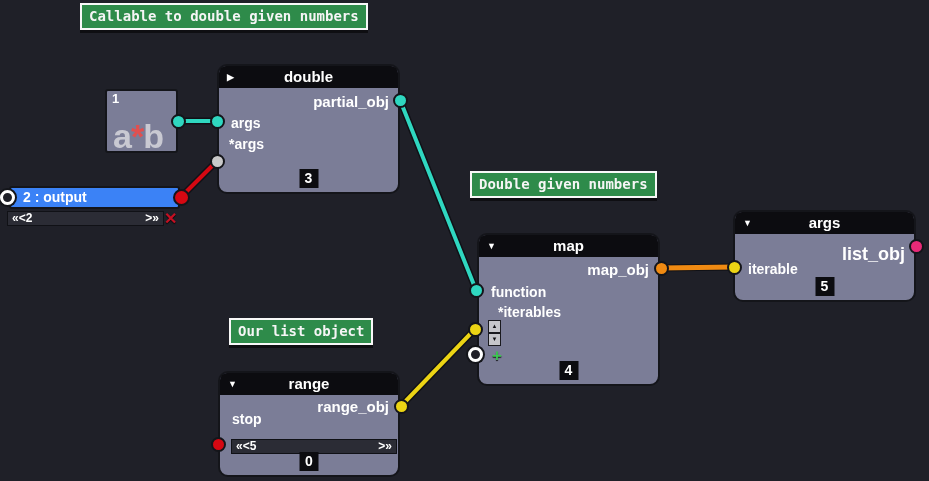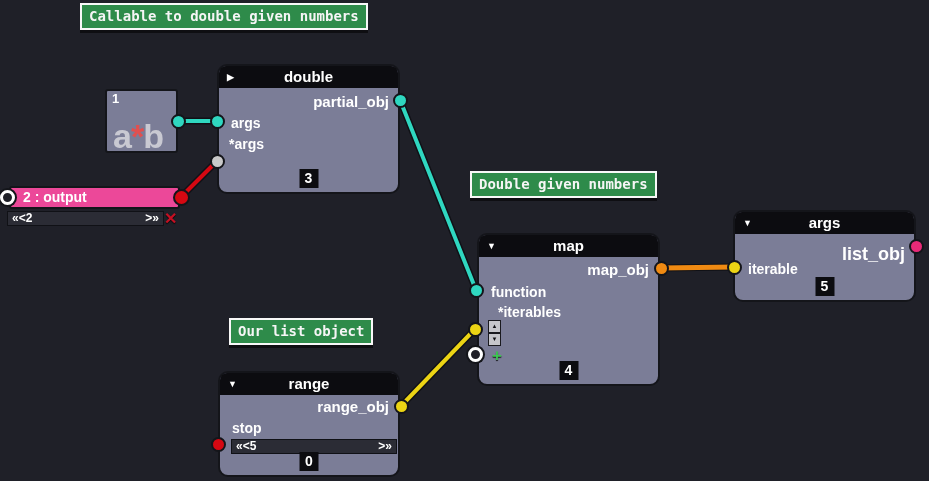--- a/index.html
+++ b/index.html
@@ -27,21 +27,21 @@
 
   
   .expr-node{position:absolute;left:105px;top:89px;width:73px;height:64px;background:#7b7d97;
              border:2px solid #14151a;border-radius:3px;box-sizing:border-box;}
   .expr-num{position:absolute;left:5px;top:0px;font-size:13px;font-weight:bold;color:#fff;}
   .expr-text{position:absolute;left:6px;bottom:-5px;font-size:34px;font-weight:bold;
              color:#c9c9d2;letter-spacing:-1px;}
   .expr-text .star{color:#e05050;}
 
   
-  .ow-bar1{position:absolute;left:9px;top:186px;width:171px;height:23px;background:#ec4899;
+  .ow-bar1{position:absolute;left:9px;top:186px;width:171px;height:23px;background:#3b82f6;
            border:2px solid #14151a;border-radius:3px;box-sizing:border-box;
            color:#fff;font-weight:bold;font-size:14px;line-height:19px;padding-left:12px;}
   .slider{position:absolute;background:#2b2c35;border:1px solid #101116;box-sizing:border-box;
           color:#fff;font-weight:bold;font-size:12px;line-height:13px;display:flex;
           justify-content:space-between;padding:0 4px;}
   .ow-bar2{left:7px;top:211px;width:157px;height:15px;}
   .ow-close{position:absolute;left:164px;top:209px;font-size:16px;font-weight:bold;
             color:#c41023;text-shadow:0 1px 1px rgba(0,0,0,.8);cursor:pointer;}
 
   
@@ -138,21 +138,21 @@
     <span class="plus-btn" style="left:13px;top:113px;">+</span>
     <div class="badge">4</div>
   </div>
 
   <div class="node" style="left:218px;top:371px;width:182px;height:106px;">
     <div class="titlebar">
       <span class="tri">▼</span>
       <span>range</span>
     </div>
     <div class="row out" style="top:24px;font-size:15px;">range_obj</div>
-    <div class="row" style="left:12px;top:45px;">stop</div>
+    <div class="row" style="left:12px;top:36px;">stop</div>
     <div class="slider" style="left:11px;top:66px;width:166px;height:15px;">
       <span><span>«&lt;</span><span>5</span></span>
       <span>&gt;»</span>
     </div>
     <div class="badge">0</div>
   </div>
 
   <div class="node" style="left:733px;top:210px;width:183px;height:92px;">
     <div class="titlebar">
       <span class="tri">▼</span>

